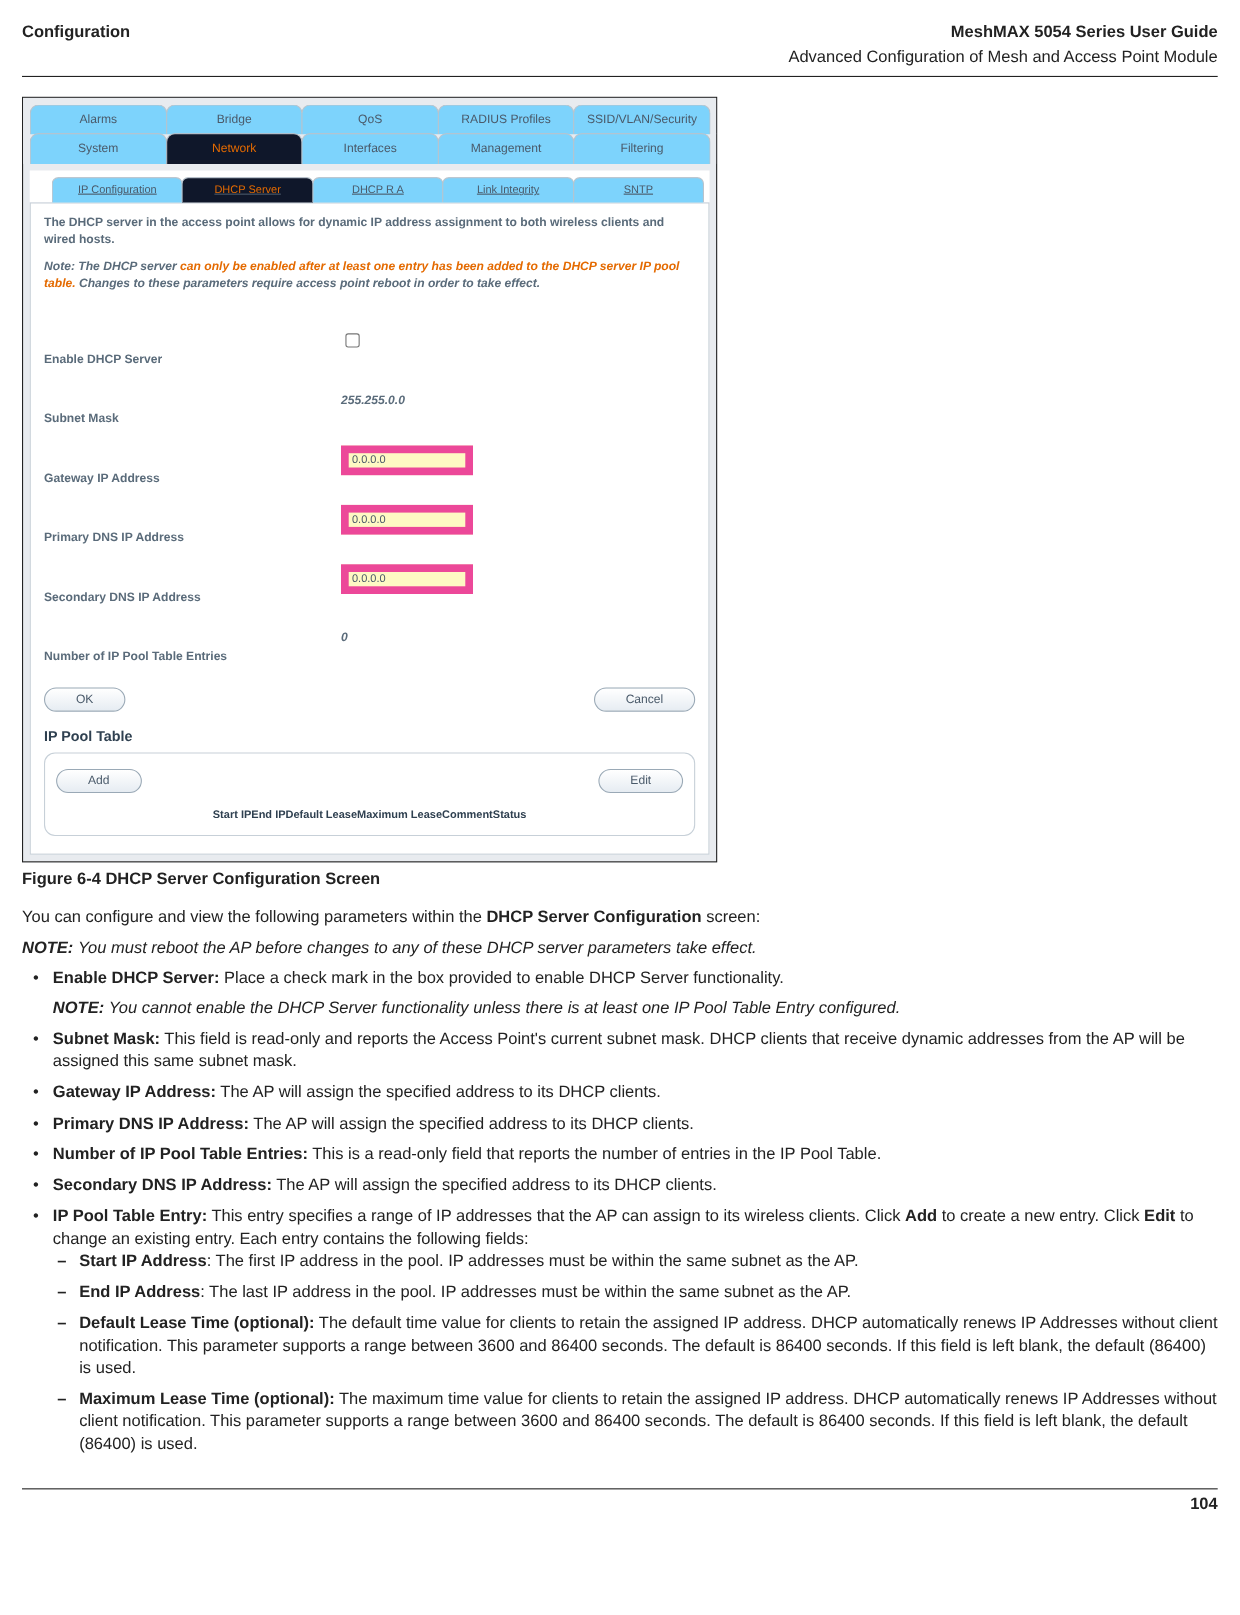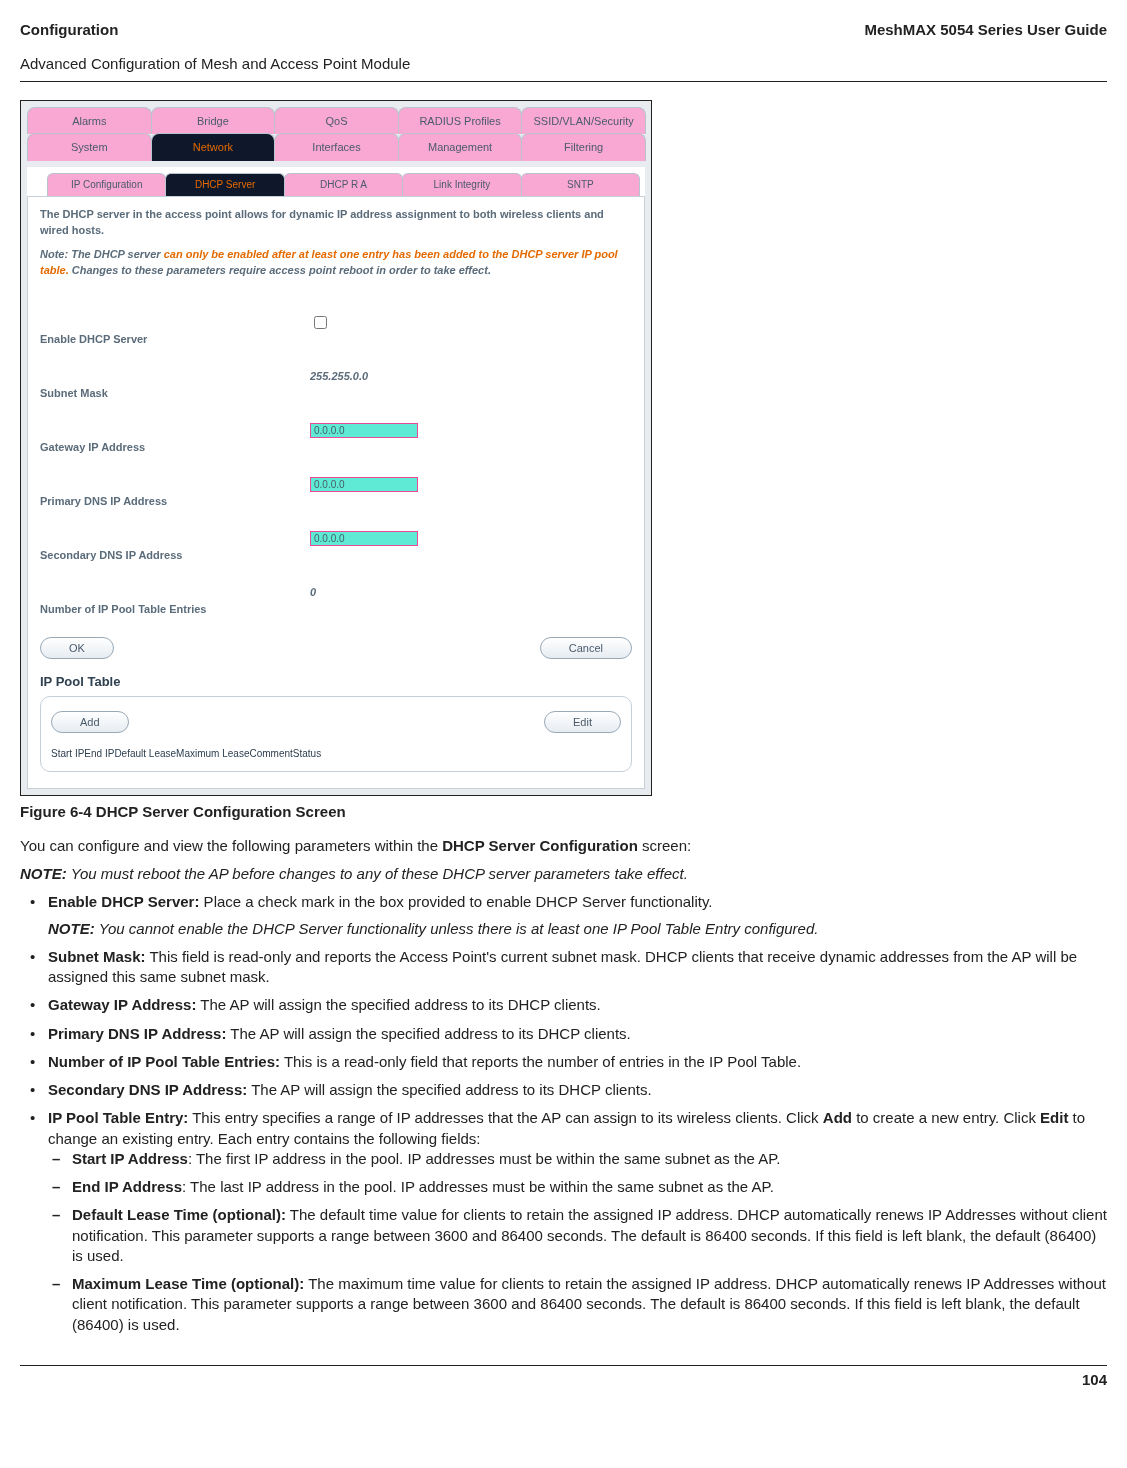--- a/index.html
+++ b/index.html
@@ -17,21 +17,22 @@
   }
   .running-head {
     display: flex;
     justify-content: space-between;
     font-weight: 700;
     font-size: 15px;
     gap: 20px;
   }
   .running-sub {
     font-size: 15px;
-    margin-top: 14px;
+    margin-top: 2px;
+    text-align: right;
   }
   hr.hr-thin {
     border: 0;
     border-top: 1px solid #222;
     margin: 6px 0 18px;
   }
   
   .shot {
     border: 1px solid #222;
     width: 630px;
@@ -44,39 +45,40 @@
     display: flex;
     gap: 0;
     padding: 6px 6px 0 6px;
     background: #e8ebef;
   }
   .tab, .tab2, .subtab {
     flex: 1;
     text-align: center;
     padding: 6px 4px;
     border: 1px solid #b9c3cc;
-    background: #f9a8d4;
+    background: #7dd3fc;
     border-bottom: none;
     border-radius: 8px 8px 0 0;
     margin-right: -1px;
     white-space: nowrap;
   }
   .tabrow2 {
     padding-top: 0;
     margin-top: -1px;
   }
   .tab.active, .subtab.active {
     color: #e46a00;
     background: #0f172a;
   }
   .subtabs {
     display: flex;
     padding: 6px 6px 0 20px;
     background: #fff;
     margin: 6px 6px 0 6px;
+    text-decoration: underline;
   }
   .subtab {
     font-size: 10px;
     padding: 4px 2px;
     border-radius: 6px 6px 0 0;
   }
   .panel {
     background: #fff;
     margin: 0 6px 6px 6px;
     border: 1px solid #c7d0d8;
@@ -110,23 +112,23 @@
     align-items: center;
     margin: 5px 0;
   }
   .flabel {
     width: 270px;
     margin-top: 34px;
   }
   .fctl input[type=text] {
     width: 100px;
     font-size: 10px;
-    border: 1px solid #ec4899;
+    border: 7px solid #ec4899;
     padding: 1px 3px;
-    background: #5eead4;
+    background: #fef9c3;
     color: #4a5a6a;
   }
   .fctl-static {
     font-style: italic;
   }
   .btnrow {
     display: flex;
     gap: 30px;
     justify-content: space-between;
     margin: 20px 0 10px;
@@ -145,23 +147,23 @@
     font-size: 13px;
     margin: 14px 0 6px;
   }
   .pool-box {
     border: 1px solid #c7d0d8;
     border-radius: 10px;
     padding: 14px 10px 10px;
   }
   .pool-cols {
     display: flex;
-    justify-content: flex-start;
+    justify-content: center;
     font-size: 10px;
-    font-weight: 400;
+    font-weight: 700;
     color: #2f4050;
     margin-top: 14px;
   }
   
   .figcap {
     font-weight: 700;
     margin: 6px 0 14px;
     font-size: 15px;
   }
   p.body {

